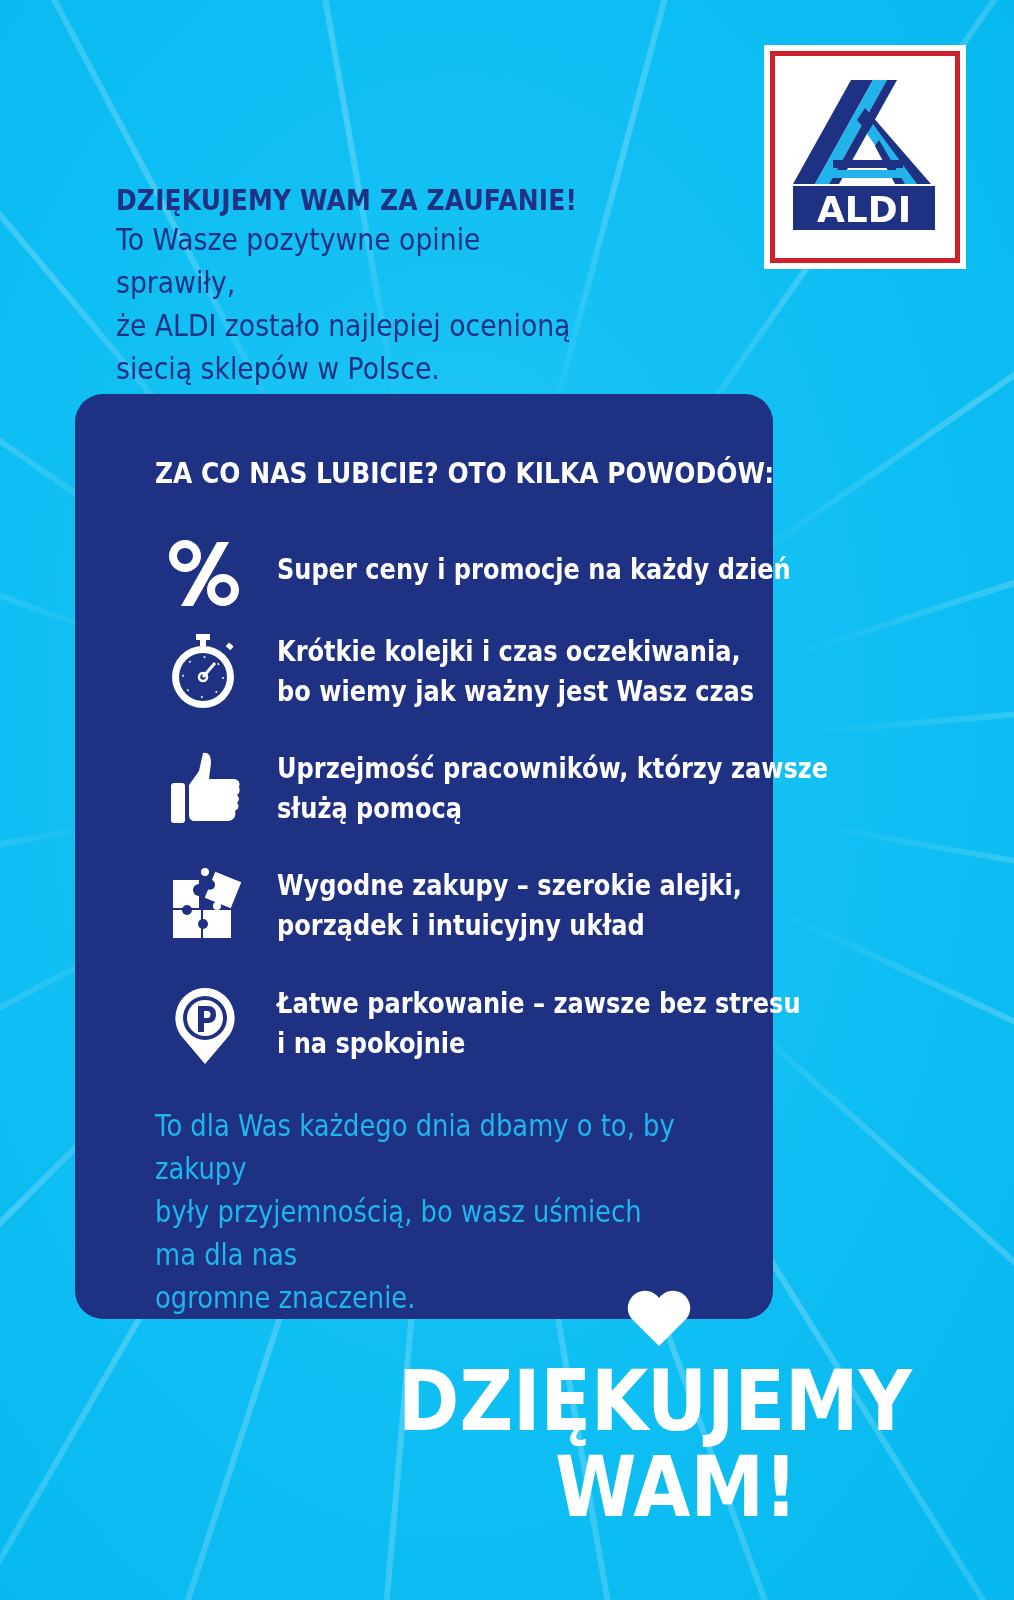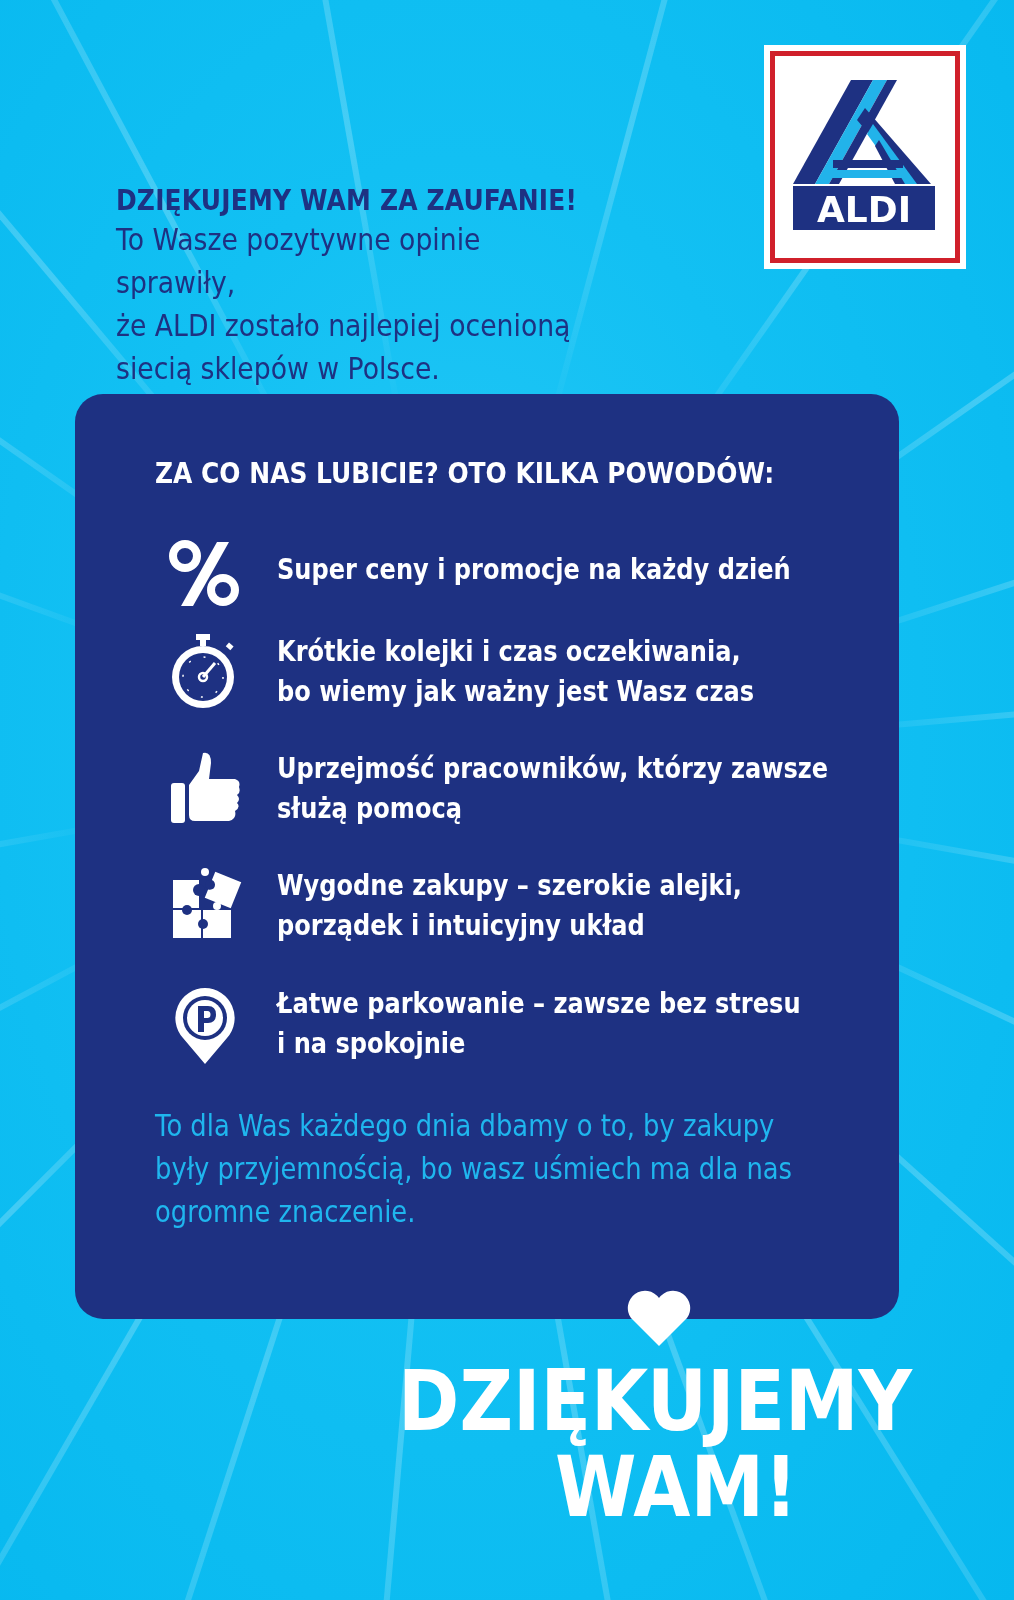--- a/index.html
+++ b/index.html
@@ -31,21 +31,21 @@
     font-family: "DejaVu Sans", sans-serif; font-weight: bold; font-size: 29px;
     color: #1e3182; letter-spacing: 0.2px; transform: scaleX(0.86); transform-origin: left;
     white-space: nowrap; line-height: 40px;
   }
   .intro-body {
     font-size: 31px; color: #1e3182; line-height: 43px; margin-top: -2px;
     transform: scaleX(0.86); transform-origin: left; white-space: pre-line;
     font-family: "DejaVu Sans", sans-serif; font-weight: normal;
   }
   .card {
-    position: absolute; left: 75px; top: 394px; width: 824px; height: 925px;
+    position: absolute; left: 75px; top: 394px; width: 698px; height: 925px;
     background: #1e3182; border-radius: 28px;
   }
   .card-title {
     position: absolute; left: 80px; top: 62px; font-weight: bold; font-size: 29px;
     color: #fff; transform: scaleX(0.86); transform-origin: left; white-space: nowrap;
   }
   .reason { position: absolute; left: 90px; width: 760px; }
   .reason .icon { position: absolute; left: 0; top: 0; width: 80px; height: 80px; }
   .reason .text {
     position: absolute; left: 192px; left: 192px; white-space: pre-line;

